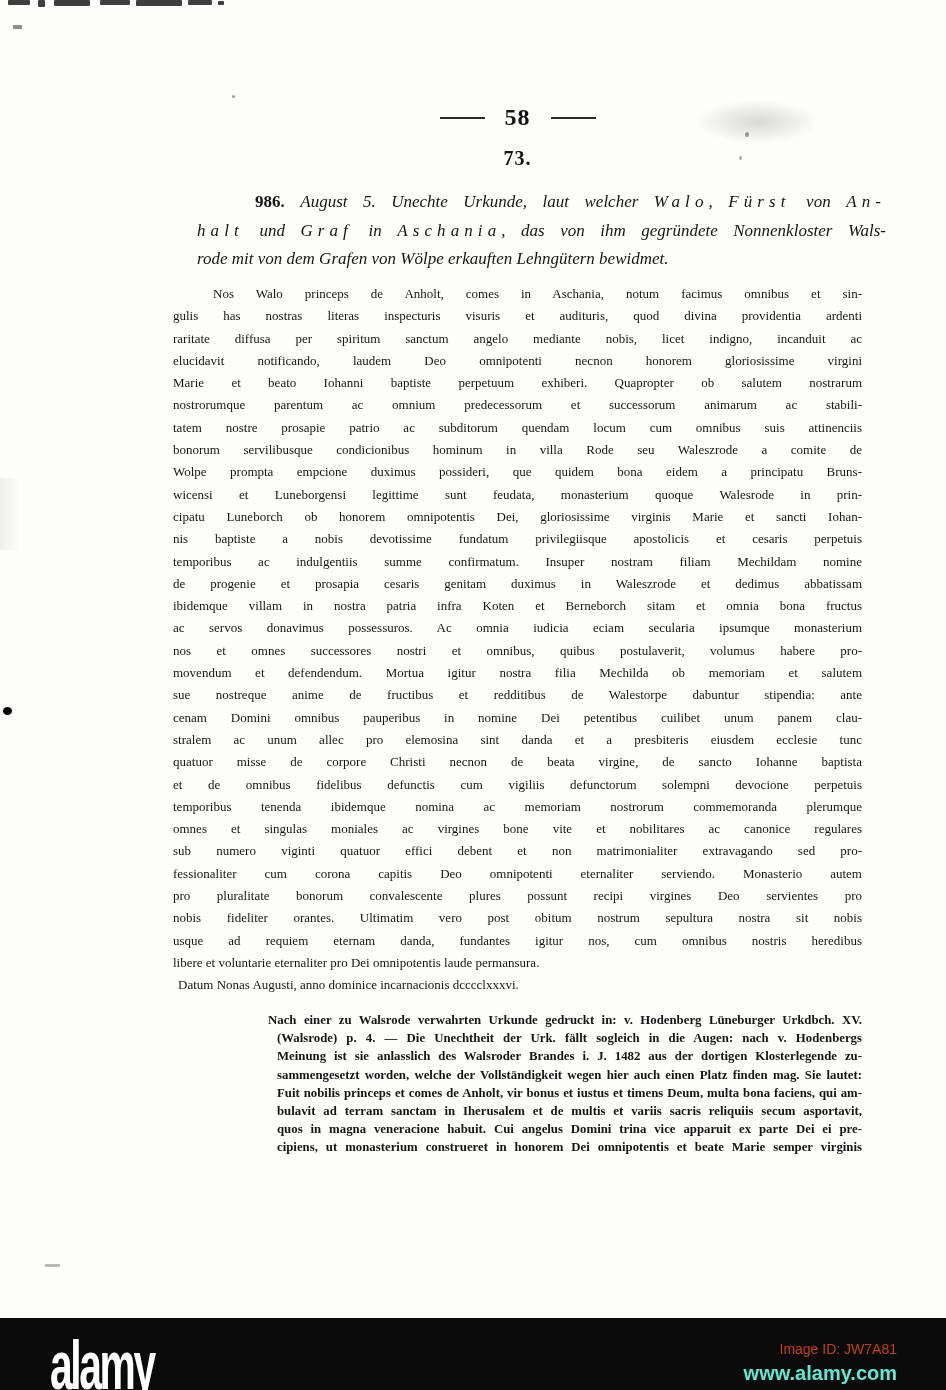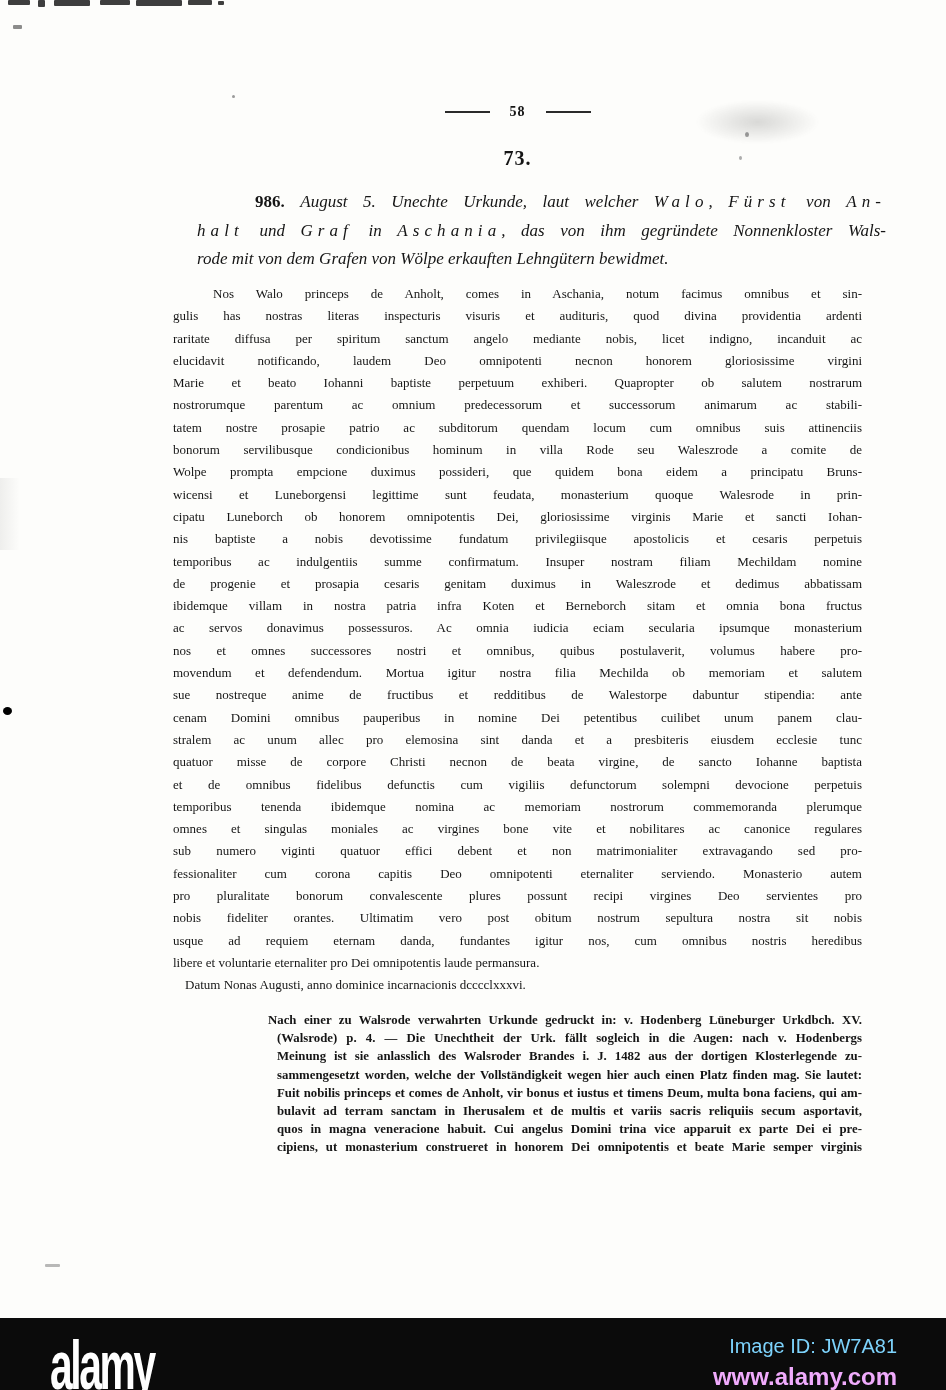--- a/index.html
+++ b/index.html
@@ -22,54 +22,54 @@
   .dash-bl{position:absolute;left:45px;top:1264px;width:15px;height:3px;background:#8a8a8a;opacity:.6;border-radius:1px;}
   .dot-a{position:absolute;left:745px;top:132px;width:4px;height:5px;background:#6f6f6f;opacity:.7;border-radius:50%;}
   .dot-b{position:absolute;left:739px;top:156px;width:3px;height:4px;background:#8a8a8a;opacity:.7;border-radius:50%;}
   .dot-c{position:absolute;left:232px;top:95px;width:3px;height:3px;background:#9a9a9a;border-radius:50%;}
   .left-streak{position:absolute;left:0;top:478px;width:20px;height:72px;
                background:linear-gradient(to right,rgba(0,0,0,.06),rgba(0,0,0,0));}
 
   
   .pagehead{position:absolute;left:173px;top:104px;width:689px;display:flex;align-items:center;justify-content:center;gap:20px;}
   .hrule{width:45px;height:2px;background:#2a2a2a;}
-  .pagenum{font-size:14px;font-weight:bold;letter-spacing:1px;}
+  .pagenum{font-size:24px;font-weight:bold;letter-spacing:1px;}
   .entrynum{position:absolute;left:173px;top:147px;width:689px;text-align:center;font-size:20px;font-weight:700;letter-spacing:1px;}
 
   
   .heading{position:absolute;left:173px;top:188px;width:689px;font-size:17px;font-style:italic;margin-left:24px;}
   .hline{height:28.5px;line-height:28.5px;white-space:normal;}
   .h-ind{padding-left:58px;}
   .seg-roman{font-style:normal;font-weight:600;}
   .seg-italic{font-style:italic;}
   .seg-spaced{font-style:italic;letter-spacing:.3em;}
 
   
   .bodytext{position:absolute;left:173px;top:283px;width:689px;font-size:13px;}
   .bline{height:22.3px;line-height:22.3px;}
   .b-ind{padding-left:40px;}
-  .dline{margin-left:12px;}
+  .dline{margin-left:5px;}
   .just{text-align:justify;text-align-last:justify;}
 
   
   .footnote{position:absolute;left:277px;top:1011px;width:585px;font-size:12.8px;}
   .fline{height:18.2px;line-height:18.2px;}
   .f-italic{font-weight:700;}
   .f-roman{font-style:normal;font-weight:600;}
   .f-first{margin-left:-9px;}
 
   
   .wmbar{position:absolute;left:0;top:1298px;width:946px;height:82px;background:#0b0b0b;
          display:flex;align-items:center;font-family:Liberation Sans, sans-serif;margin-top:20px;}
   .wmlogo{position:absolute;left:50px;top:4px;height:90px;line-height:86px;color:#ffffff;font-weight:bold;
           font-size:68px;letter-spacing:-4px;transform:scaleX(.6);transform-origin:left center;}
   .wmright{position:absolute;right:49px;top:0;height:90px;display:flex;flex-direction:column;justify-content:center;
            align-items:flex-end;gap:5px;}
-  .wmid{color:#7dd3fc;font-size:20px;font-weight:400;}
-  .wmurl{color:#f0abfc;font-size:24px;font-weight:bold;}
+  .wmid{color:#c2410c;font-size:14px;font-weight:400;}
+  .wmurl{color:#5eead4;font-size:20px;font-weight:bold;}
 </style>
 </head>
 <body>
 
 <div class="page">
 
   <div>
     <div class="tm tm1"></div>
     <div class="tm tm2"></div>
     <div class="tm tm3"></div>

